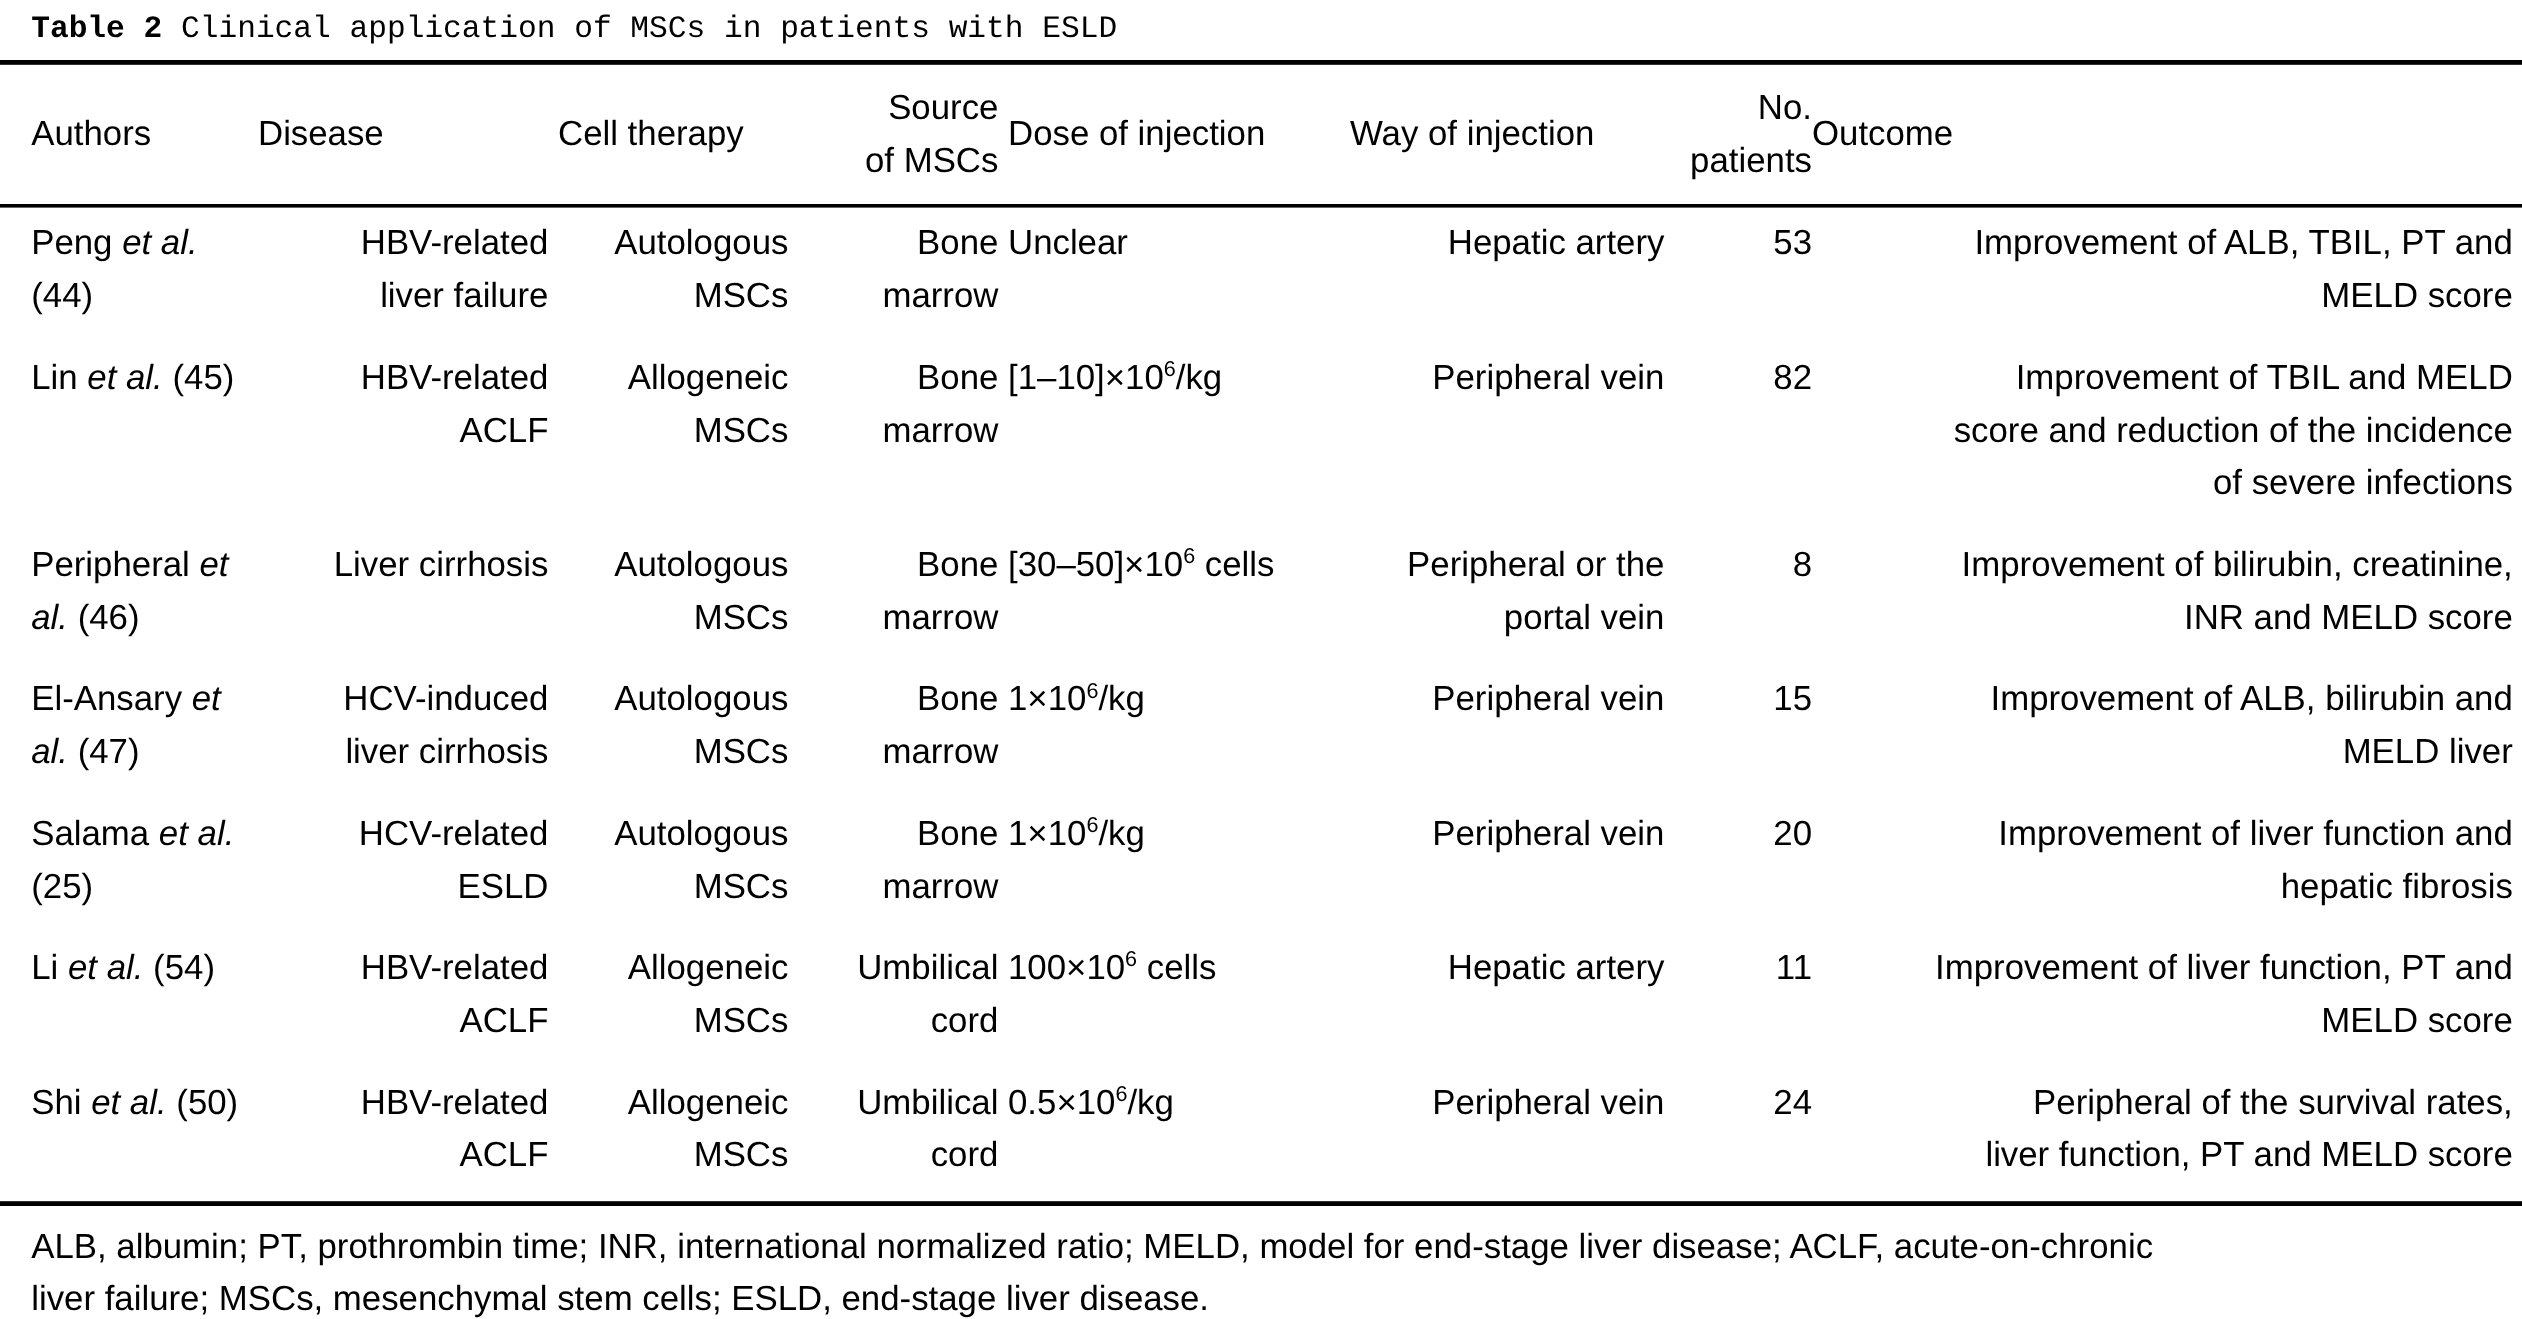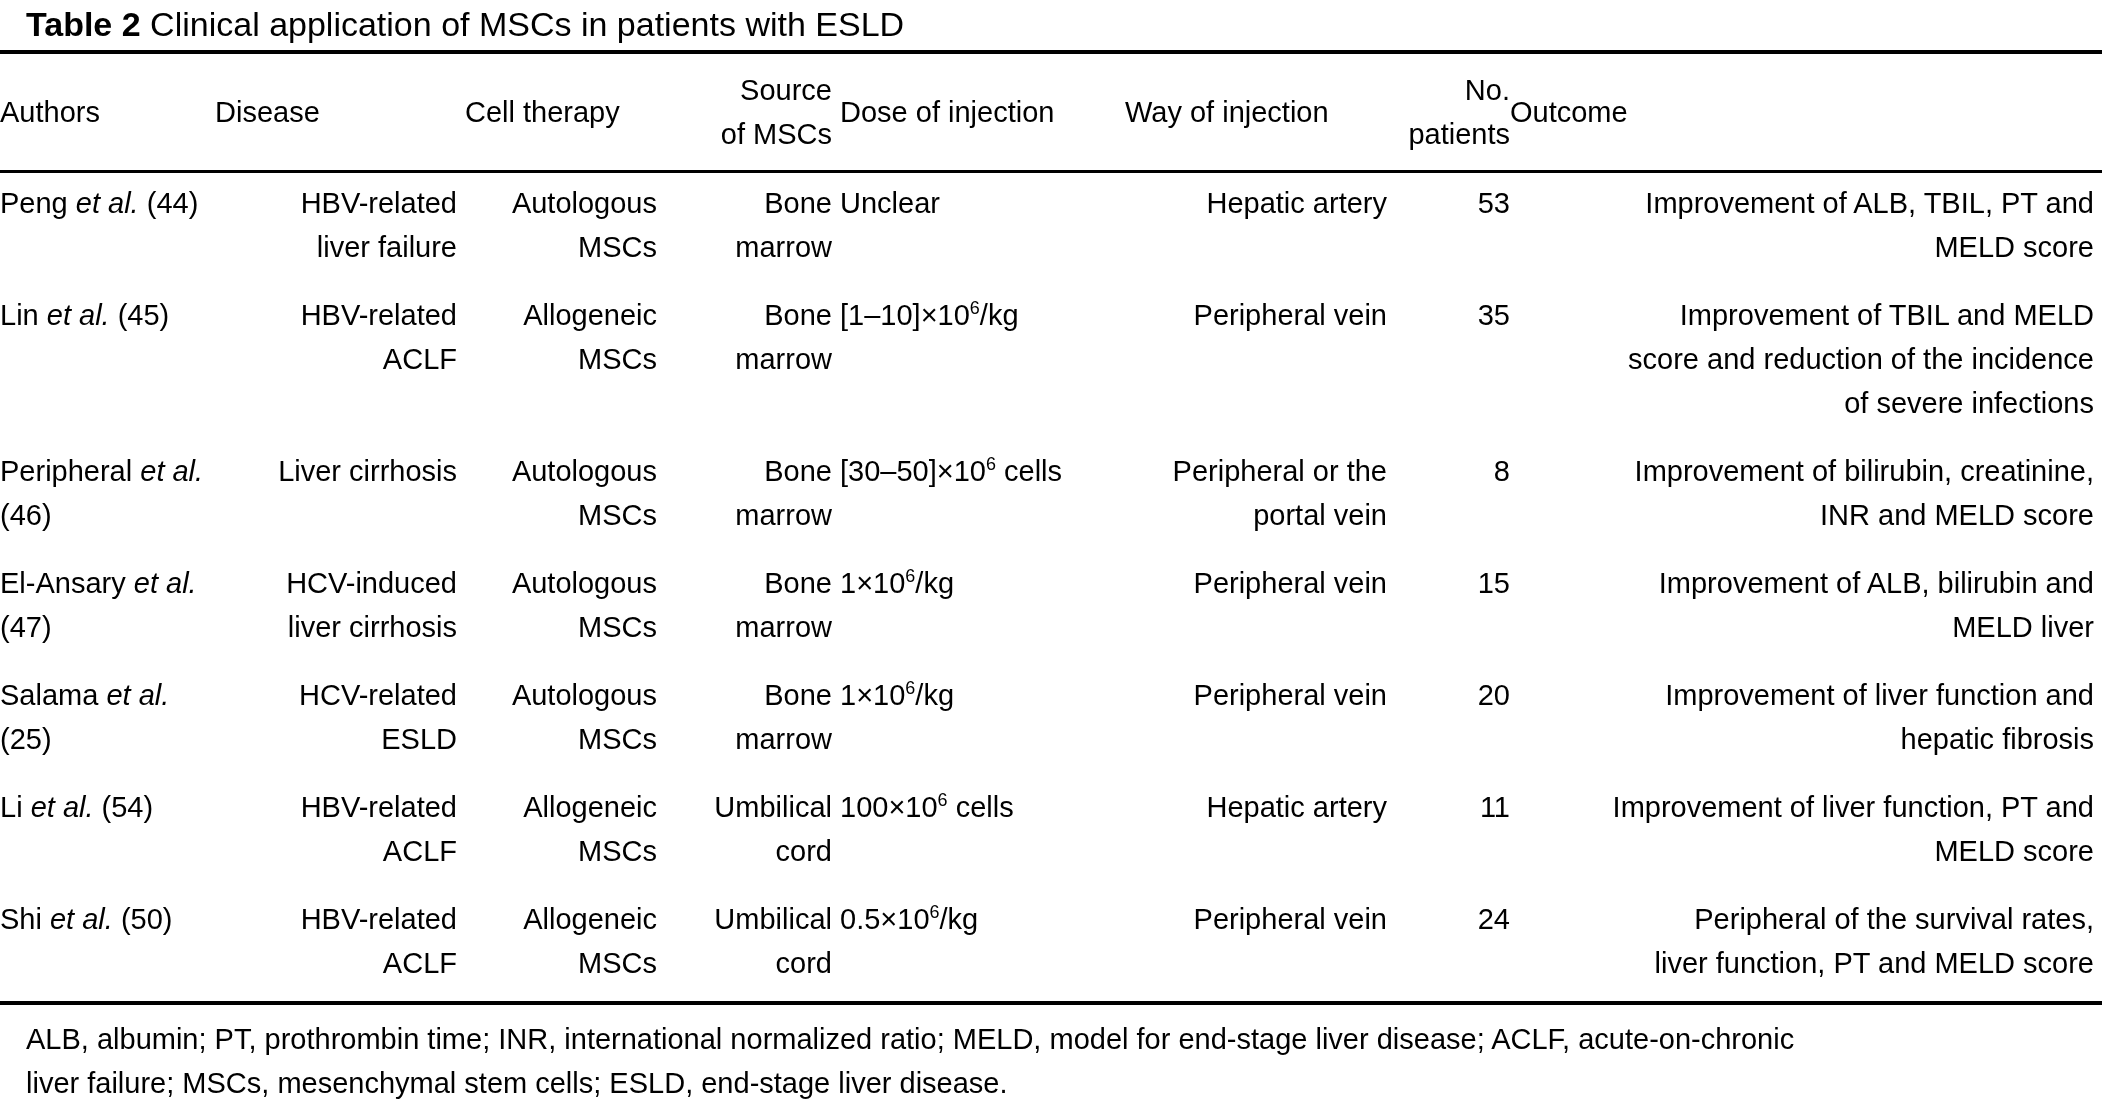--- a/index.html
+++ b/index.html
@@ -11,22 +11,22 @@
   body {
     width: 2102px;
     min-height: 1099px;
     font-family: "Liberation Sans", "DejaVu Sans", sans-serif;
   }
   .page {
     width: 2102px;
     box-sizing: border-box;
   }
   .title {
-    font-family: Liberation Sans, sans-serif;
-    font-size: 34px;
+    font-family: Liberation Mono, monospace;
+    font-size: 26px;
     line-height: 40px;
     padding: 4px 0 6px 26px;
     white-space: nowrap;
   }
   .title .title-label { font-weight: bold; }
   table.data-table {
     width: 2102px;
     border-collapse: collapse;
     table-layout: fixed;
     border-top: 4px solid #000;
@@ -49,21 +49,21 @@
     height: 82px;
   }
   .col-authors  { width: 215px; }
   .col-disease  { width: 250px; }
   .col-therapy  { width: 200px; }
   .col-source   { width: 175px; }
   .col-dose     { width: 285px; }
   .col-way      { width: 270px; }
   .col-patients { width: 115px; }
   .col-outcome  { width: 592px; }
-  th:first-child, td:first-child { }
+  th:first-child, td:first-child { padding-left: 26px; }
   .prewrap { white-space: pre-line; text-align: right; }
   td.cell-patients, th.th-patients { text-align: right; padding-right: 0; }
   em.etal { font-style: italic; }
   sup.dose-sup {
     font-size: 0.62em;
     vertical-align: super;
     line-height: 0;
   }
   .footnote {
     font-size: 29px;
@@ -122,21 +122,21 @@
         <tr>
     <td class="cell-authors"><span>Lin</span> <em class="etal">et al.</em> <span>(45)</span></td>
     <td class="prewrap">HBV-related
 ACLF</td>
     <td class="prewrap">Allogeneic
 MSCs</td>
     <td class="prewrap">Bone
 marrow</td>
     <td class="cell-dose"><span>[1–10]×10</span><sup class="dose-sup">6</sup><span>/kg</span></td>
     <td class="prewrap">Peripheral vein</td>
-    <td class="cell-patients">35</td>
+    <td class="cell-patients">82</td>
     <td class="prewrap">Improvement of TBIL and MELD
 score and reduction of the incidence
 of severe infections</td>
   </tr>
         <tr>
     <td class="cell-authors"><span>Peripheral</span> <em class="etal">et al.</em> <span>(46)</span></td>
     <td class="prewrap">Liver cirrhosis</td>
     <td class="prewrap">Autologous
 MSCs</td>
     <td class="prewrap">Bone

